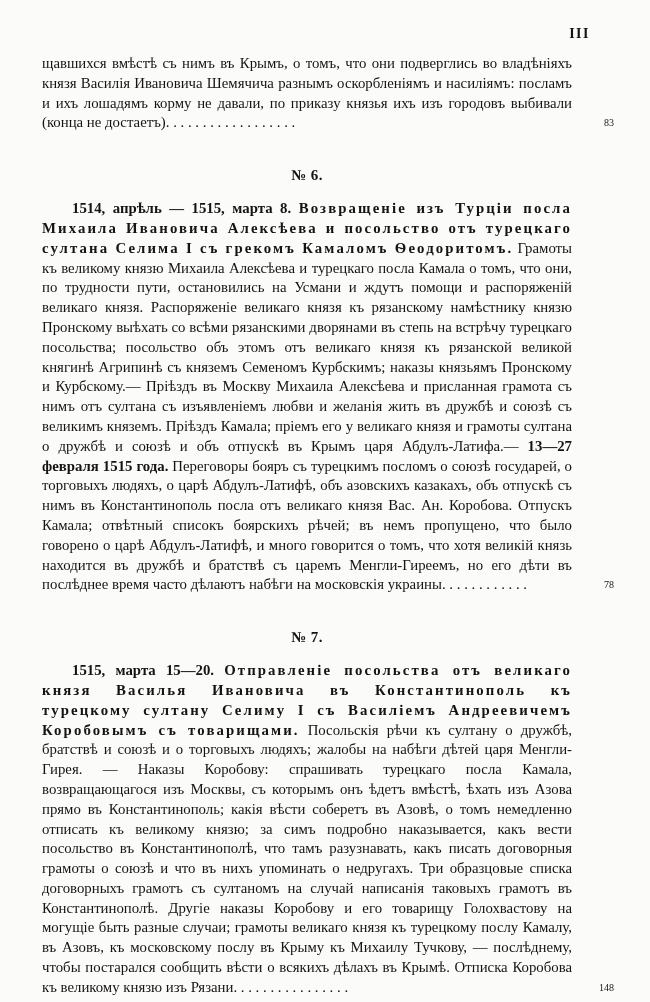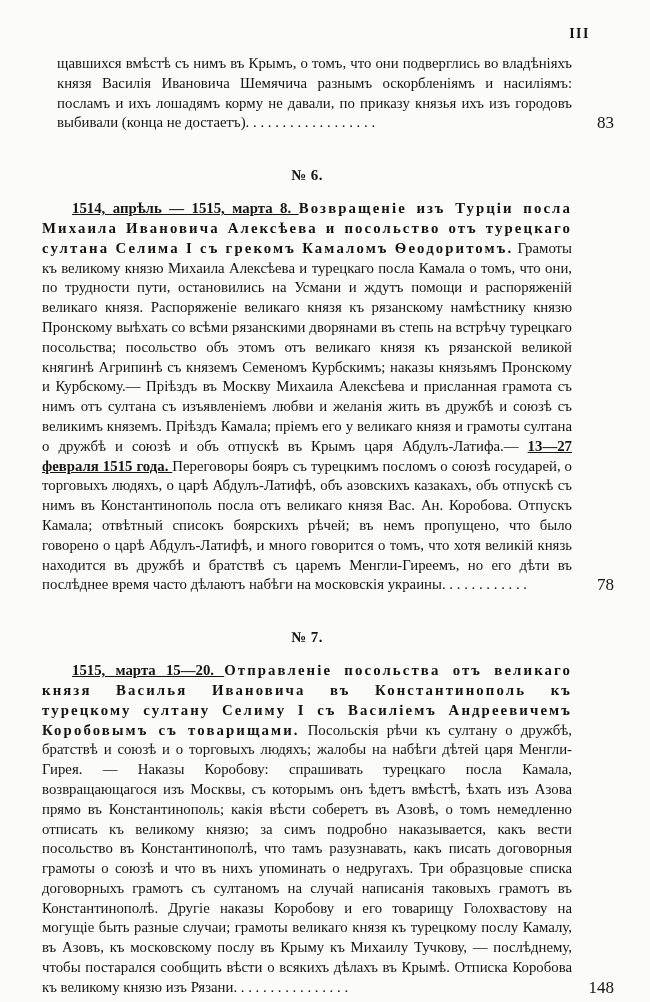--- a/index.html
+++ b/index.html
@@ -22,35 +22,35 @@
   }
   .entry {
     position: relative;
     font-size: 14.8px;
     line-height: 19.8px;
     text-align: justify;
     text-justify: inter-word;
   }
   .entry p { margin: 0; }
   .indent p { text-indent: 30px; }
-  .entry-1 { margin-top: 30px; margin-left: 15px; }
+  .entry-1 { margin-top: 30px; }
   .entry-heading {
     text-align: center;
     font-weight: bold;
     font-size: 15px;
     margin: 34px 0 15px 0;
     letter-spacing: 0.5px;
   }
-  .seg-bold { font-weight: bold; text-decoration: underline; }
+  .seg-bold { font-weight: bold; }
   .seg-spaced { letter-spacing: 2.1px; font-weight: bold; }
   .dots { white-space: nowrap; overflow: hidden; }
   .pageref {
     position: absolute;
     right: -42px; bottom: 0;
-    font-size: 17px;
+    font-size: 10px;
   }
 </style>
 </head>
 <body>
 
 <div class="page">
 
   <div class="folio">III</div>
 
   <div class="entry entry-1">

